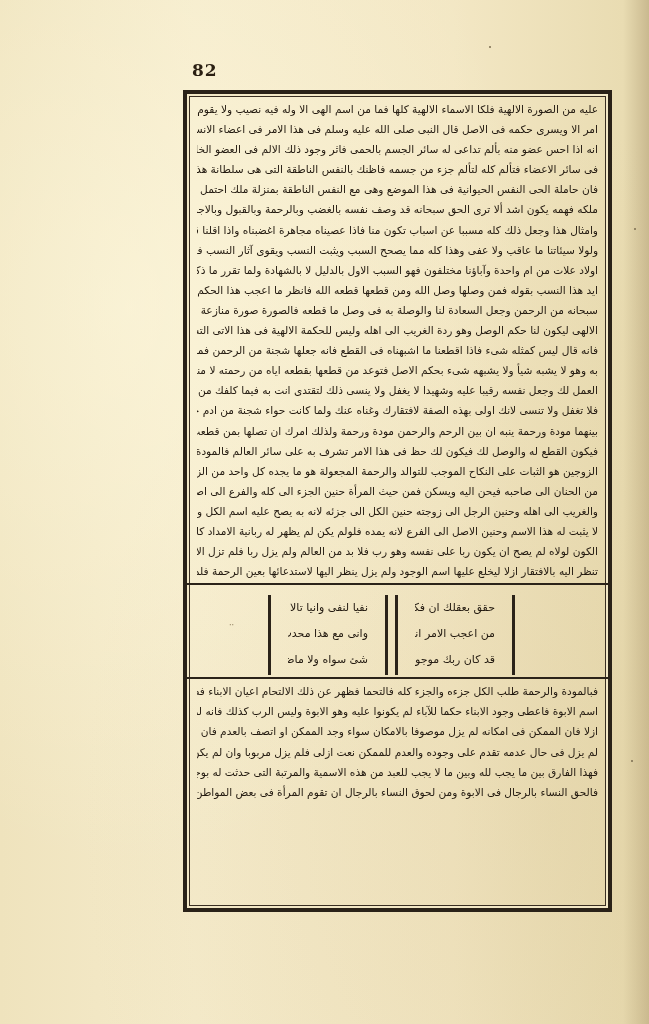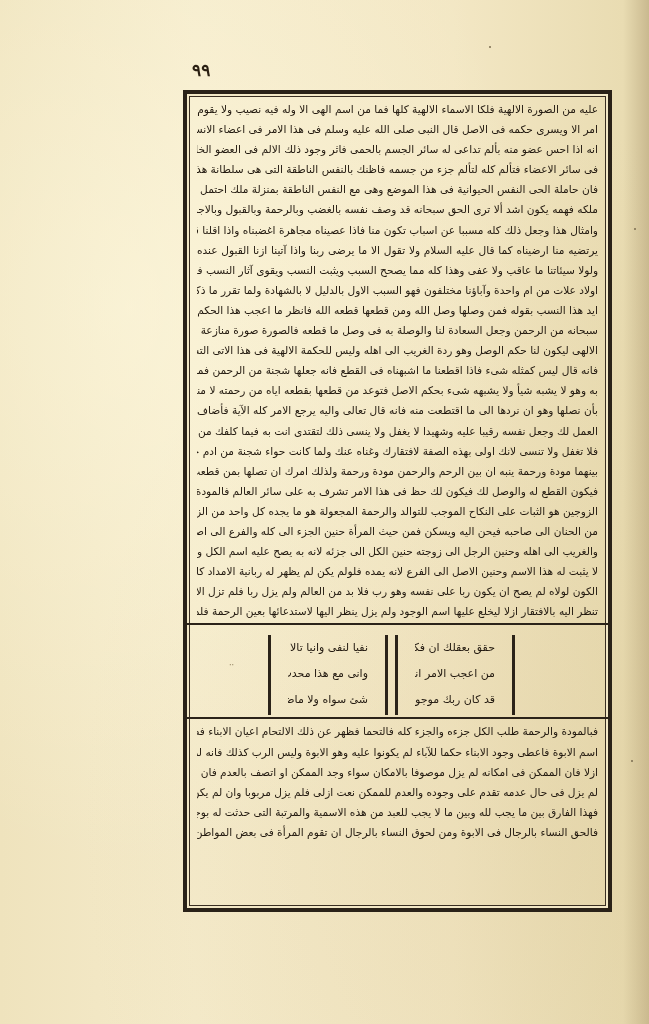--- a/index.html
+++ b/index.html
@@ -114,42 +114,40 @@
     position: absolute;
     width: 2px;
     height: 2px;
     background: #7a6c50;
     border-radius: 50%;
   }
 </style>
 </head>
 <body>
 
-<div class="page-number">٩٩</div>
+<div class="page-number">82</div>
 
 <div class="frame">
   <div class="frame-inner">
 
     <div class="prose">
       <div class="line">عليه من الصورة الالهية فلكا الاسماء الالهية كلها فما من اسم الهى الا وله فيه نصيب ولا يقوم بنا</div>
       <div class="line">امر الا ويسرى حكمه فى الاصل قال النبى صلى الله عليه وسلم فى هذا الامر فى اعضاء الانسان</div>
       <div class="line">انه اذا احس عضو منه بألم تداعى له سائر الجسم بالحمى فاثر وجود ذلك الالم فى العضو الخاص الحى</div>
       <div class="line">فى سائر الاعضاء فتألم كله لتألم جزء من جسمه فاظنك بالنفس الناطقة التى هى سلطانة هذا البلد الامين</div>
       <div class="line">فان حاملة الحى النفس الحيوانية فى هذا الموضع وهى مع النفس الناطقة بمنزلة ملك احتمل عليه بعض</div>
       <div class="line">ملكه فهمه يكون اشد ألا ترى الحق سبحانه قد وصف نفسه بالغضب وبالرحمة وبالقبول وبالاجابة</div>
       <div class="line">وامثال هذا وجعل ذلك كله مسببا عن اسباب تكون منا فاذا عصيناه مجاهرة اغضبناه واذا اقلنا قولا</div>
-      <div class="line">يرتضيه منا ارضيناه كما قال عليه السلام ولا تقول الا ما يرضى ربنا واذا آتينا ازنا القبول عنده</div>
       <div class="line">ولولا سيئاتنا ما عاقب ولا عفى وهذا كله مما يصحح السبب ويثبت النسب ويقوى آثار النسب فنحن</div>
       <div class="line">اولاد علات من ام واحدة وآباؤنا مختلفون فهو السبب الاول بالدليل لا بالشهادة ولما تقرر ما ذكرناه</div>
       <div class="line">ايد هذا النسب بقوله فمن وصلها وصل الله ومن قطعها قطعه الله فانظر ما اعجب هذا الحكم ان قطعها</div>
       <div class="line">سبحانه من الرحمن وجعل السعادة لنا والوصلة به فى وصل ما قطعه فالصورة صورة منازعة وفيها القرب</div>
       <div class="line">الالهى ليكون لنا حكم الوصل وهو ردة الغريب الى اهله وليس للحكمة الالهية فى هذا الاتى التشبيه</div>
       <div class="line">فانه قال ليس كمثله شىء فاذا اقطعنا ما اشبهناه فى القطع فانه جعلها شجنة من الرحمن فمن قطعها فقد تشبه</div>
       <div class="line">به وهو لا يشبه شيأ ولا يشبهه شىء بحكم الاصل فتوعد من قطعها بقطعه اياه من رحمته لا منه وامرنا</div>
-      <div class="line">بأن نصلها وهو ان نردها الى ما اقتطعت منه فانه قال تعالى واليه يرجع الامر كله الآية فأضاف</div>
       <div class="line">العمل لك وجعل نفسه رقيبا عليه وشهيدا لا يغفل ولا ينسى ذلك لتقتدى انت به فيما كلفك من الاعمال</div>
       <div class="line">فلا تغفل ولا تنسى لانك اولى بهذه الصفة لافتقارك وغناه عنك ولما كانت حواء شجنة من ادم جعل</div>
       <div class="line">بينهما مودة ورحمة ينبه ان بين الرحم والرحمن مودة ورحمة ولذلك امرك ان تصلها بمن قطعت منه</div>
       <div class="line">فيكون القطع له والوصل لك فيكون لك حظ فى هذا الامر تشرف به على سائر العالم فالمودة المجعولة بين</div>
       <div class="line">الزوجين هو الثبات على النكاح الموجب للتوالد والرحمة المجعولة هو ما يجده كل واحد من الزوجين</div>
       <div class="line">من الحنان الى صاحبه فيحن اليه ويسكن فمن حيث المرأة حنين الجزء الى كله والفرع الى اصله</div>
       <div class="line">والغريب الى اهله وحنين الرجل الى زوجته حنين الكل الى جزئه لانه به يصح عليه اسم الكل وبزواله</div>
       <div class="line">لا يثبت له هذا الاسم وحنين الاصل الى الفرع لانه يمده فلولم يكن لم يظهر له ربانية الامداد كان</div>
       <div class="line">الكون لولاه لم يصح ان يكون ربا على نفسه وهو رب فلا بد من العالم ولم يزل ربا فلم تزل الاعيان الثابتة</div>
       <div class="line">تنظر اليه بالافتقار ازلا ليخلع عليها اسم الوجود ولم يزل ينظر اليها لاستدعائها بعين الرحمة فلم يزل ربا</div>

